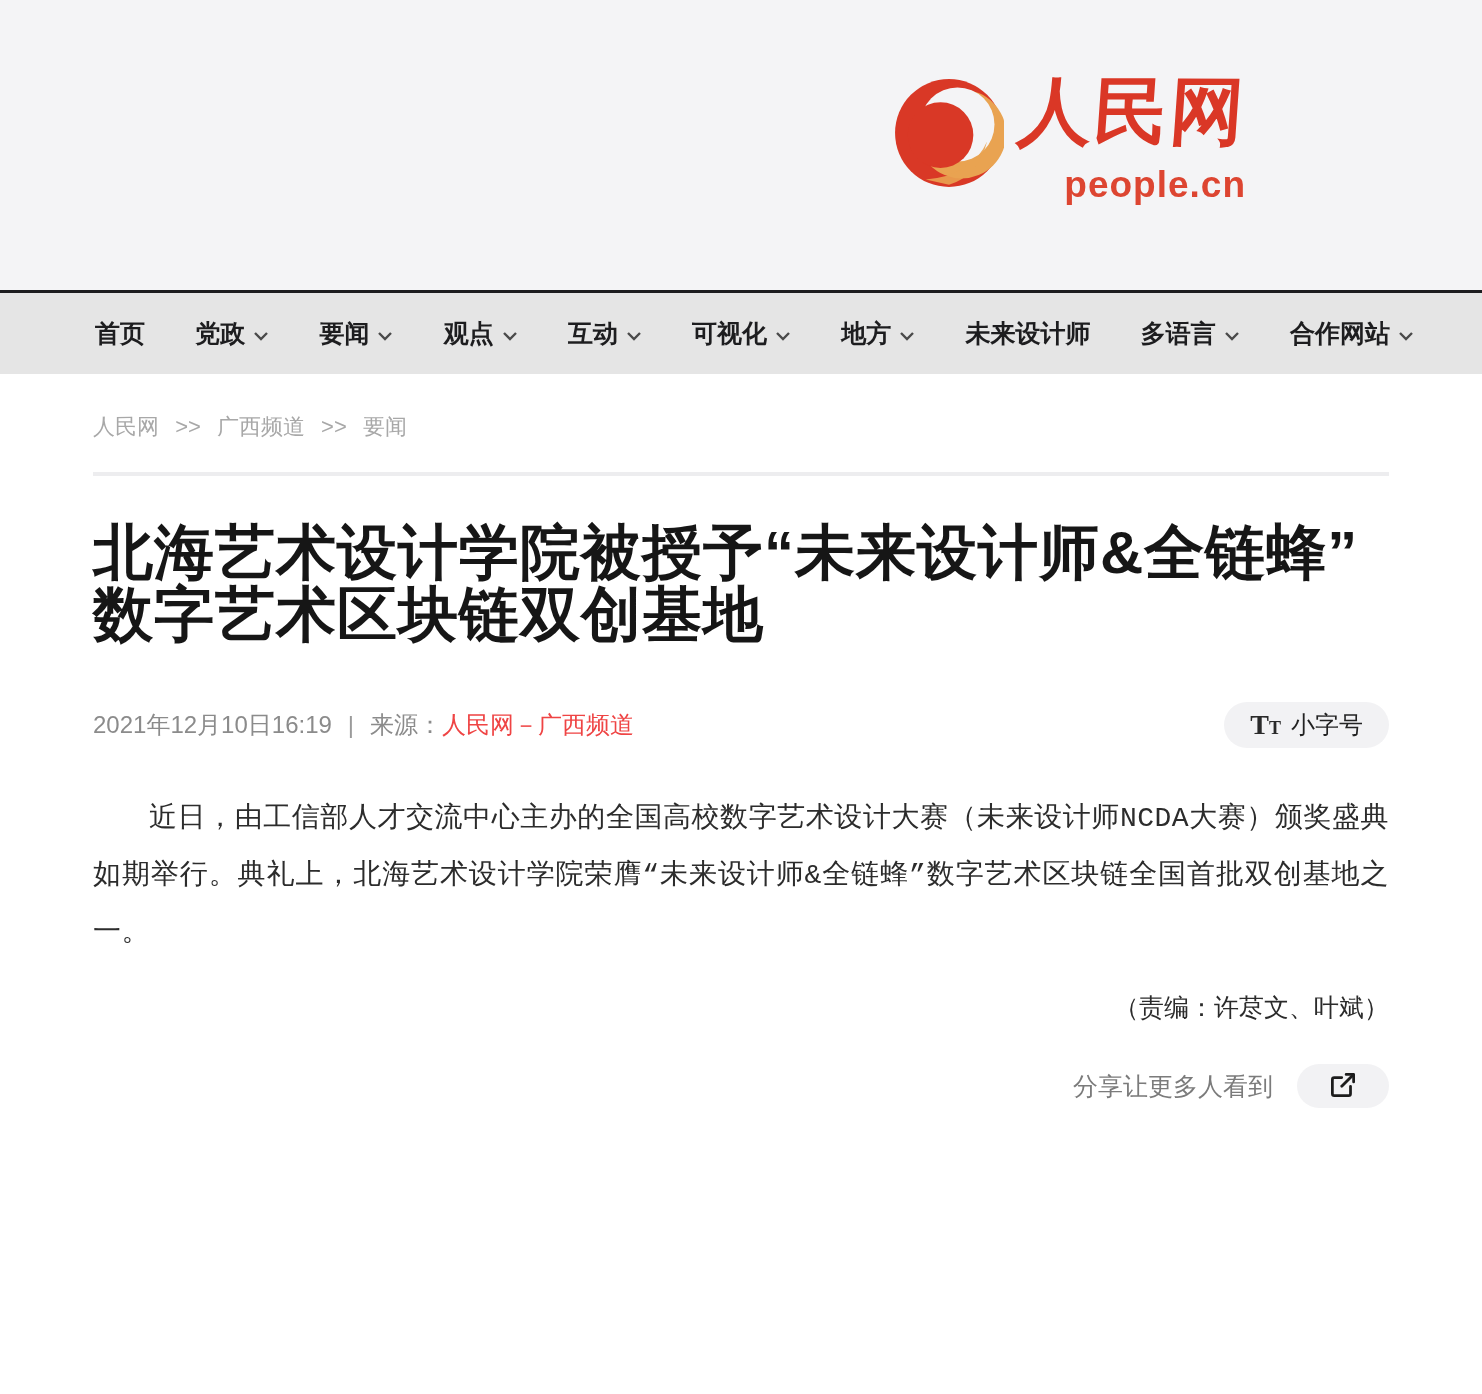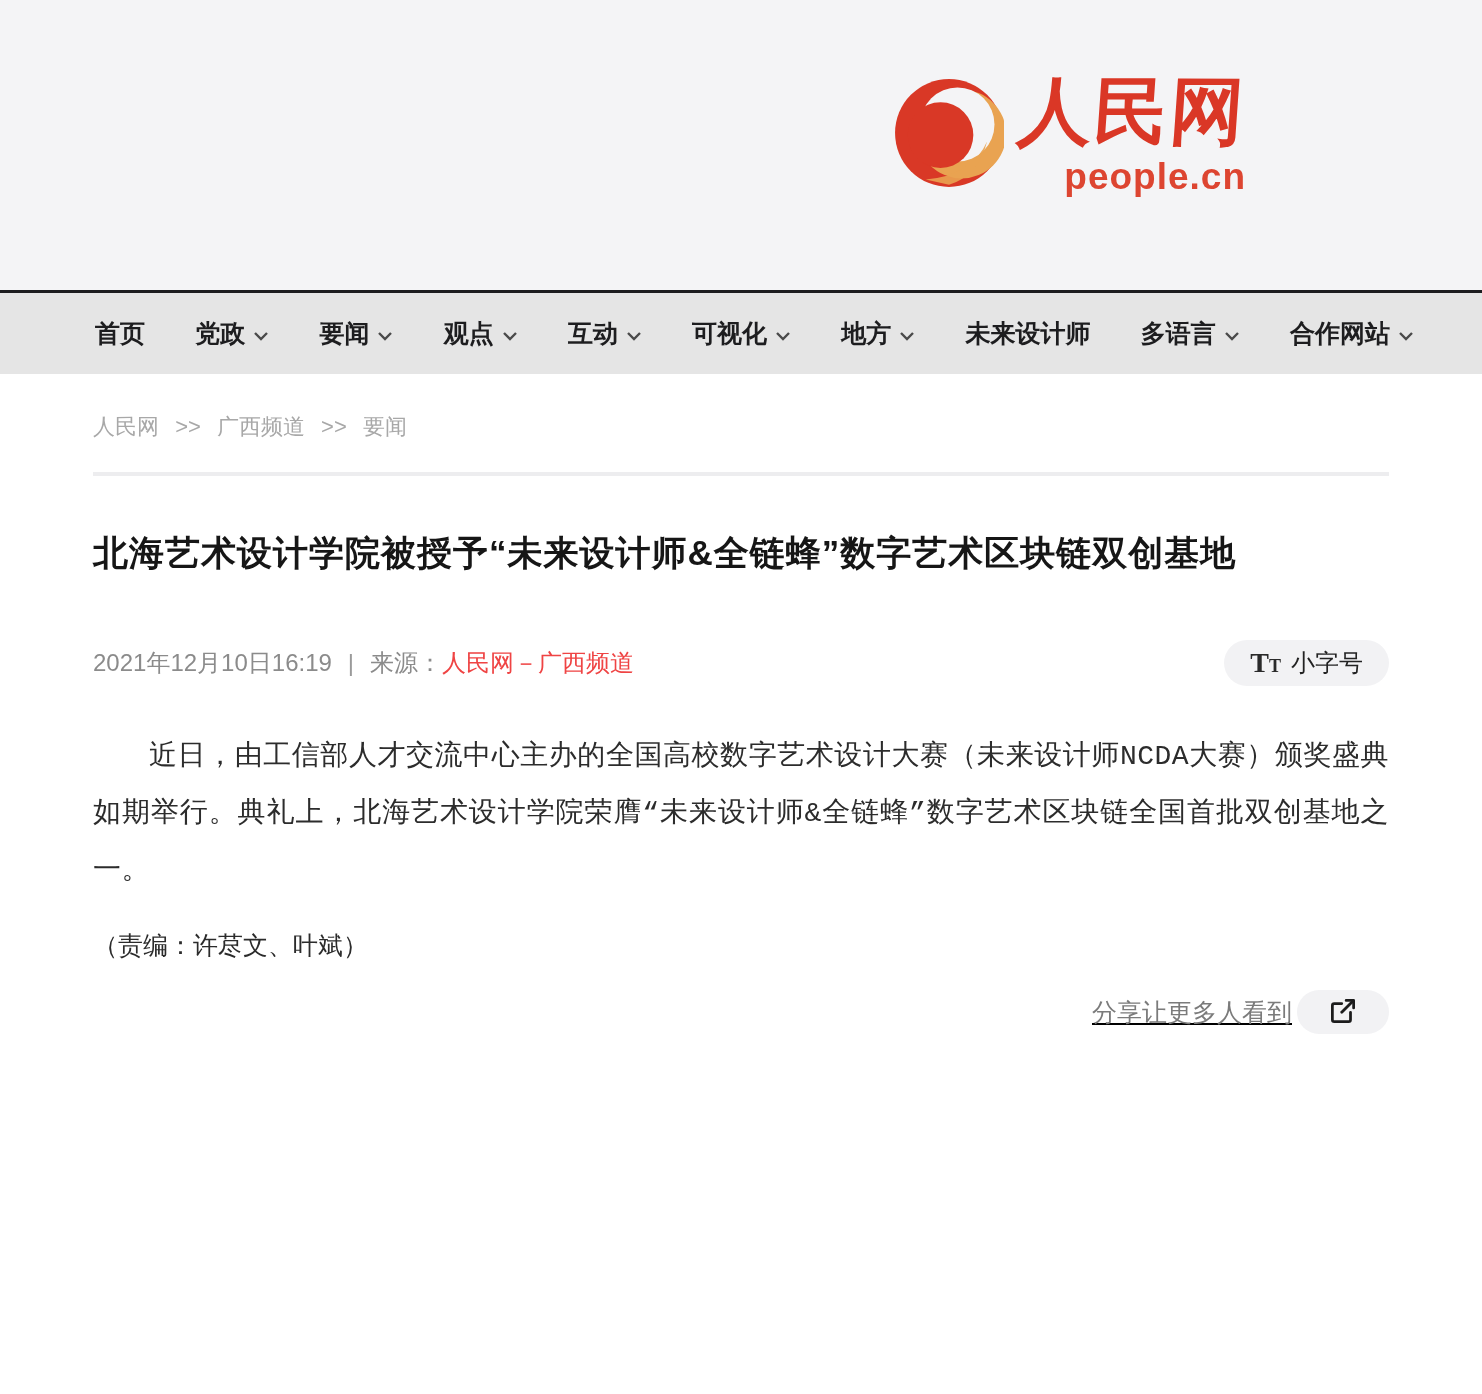--- a/index.html
+++ b/index.html
@@ -7,59 +7,59 @@
               font-family:"Liberation Sans","DejaVu Sans",sans-serif; }
 
   
   .header { position:relative; height:290px; background:#f4f4f6; }
   .logo { position:absolute; left:894px; top:72px; display:flex; align-items:flex-start; }
   .logo-mark { width:110px; height:110px; margin-top:6px; }
   .logo-text { margin-left:14px; display:flex; flex-direction:column; align-items:flex-end; }
   .logo-cn { font-size:74px; line-height:80px; font-weight:700; color:#da3726;
              letter-spacing:2px; font-family:"Liberation Serif","DejaVu Serif",serif;
              transform:skewX(-4deg); }
-  .logo-en { font-size:37px; font-weight:700; color:#dd4531; letter-spacing:1px; margin-top:4px; }
+  .logo-en { font-size:37px; font-weight:700; color:#dd4531; letter-spacing:1px; margin-top:12px; }
 
   
   .nav { height:84px; background:#e5e5e5; border-top:3px solid #1d1d1f;
          display:flex; align-items:center; justify-content:space-between; padding:0 68px 0 95px; }
   .nav-item { display:flex; align-items:center; gap:8px; font-size:25px; font-weight:700;
               color:#1d1d1f; cursor:pointer; white-space:nowrap; }
   .nav-item .chev { display:inline-flex; margin-top:4px; }
 
   
   .content { padding:0 93px; background:#fff; }
   .breadcrumb { padding-top:38px; font-size:22px; color:#a8a8a8; }
   .breadcrumb a { color:#a8a8a8; text-decoration:none; cursor:pointer; }
   .crumb-sep { margin:0 10px; }
   .divider { height:4px; background:#ededef; margin-top:30px; }
 
-  .title { margin-top:46px; font-size:35px; line-height:62px; font-weight:700;
+  .title { margin-top:46px; font-size:60px; line-height:62px; font-weight:700;
            color:#161616; letter-spacing:1px; }
 
   .meta-row { margin-top:56px; display:flex; align-items:center; }
   .meta-date { font-size:24px; color:#8b8b8b; }
   .meta-pipe { font-size:24px; color:#9a9a9a; margin:0 16px; }
   .meta-source-label { font-size:24px; color:#8b8b8b; }
   .meta-source { font-size:24px; color:#ef4444; text-decoration:none; cursor:pointer; }
   .fontsize-btn { margin-left:auto; height:46px; padding:0 26px; background:#f2f2f4;
                   border:none; border-radius:23px; display:flex; align-items:center; gap:10px;
                   cursor:pointer;justify-content:center; }
   .tt-icon { font-family:"Liberation Serif","DejaVu Serif",serif; font-weight:700;
              color:#2a2a2a; font-size:28px; line-height:1; }
   .tt-icon .tt-small { font-size:18px; }
   .fontsize-label { font-size:24px; color:#222222; }
 
   .article { margin-top:42px;font-family:Liberation Mono, monospace; }
   .article p { font-size:28px; line-height:57px; color:#2c2c2c; text-align:justify;
                text-indent:2em; margin-bottom:30px; letter-spacing:0.5px; }
 
-  .editor-line { margin-top:16px; font-size:25px; color:#2b2b2b; }
+  .editor-line { margin-top:16px; text-align:right; font-size:25px; color:#2b2b2b; }
 
-  .share-row { margin-top:28px; display:flex; align-items:center; justify-content:flex-end; gap:5px;text-decoration:underline; }
+  .share-row { margin-top:40px; display:flex; align-items:center; justify-content:flex-end; gap:24px; }
   .share-text { font-size:25px; color:#7b7b7b; }
   .share-btn { width:92px; height:44px; border:none; border-radius:22px; background:#f2f2f4;
                display:flex; align-items:center; justify-content:center; cursor:pointer; }
 </style>
 </head>
 <body>
 
 <div class="header">
   <div class="logo">
     <svg class="logo-mark" viewBox="0 0 104 104">

